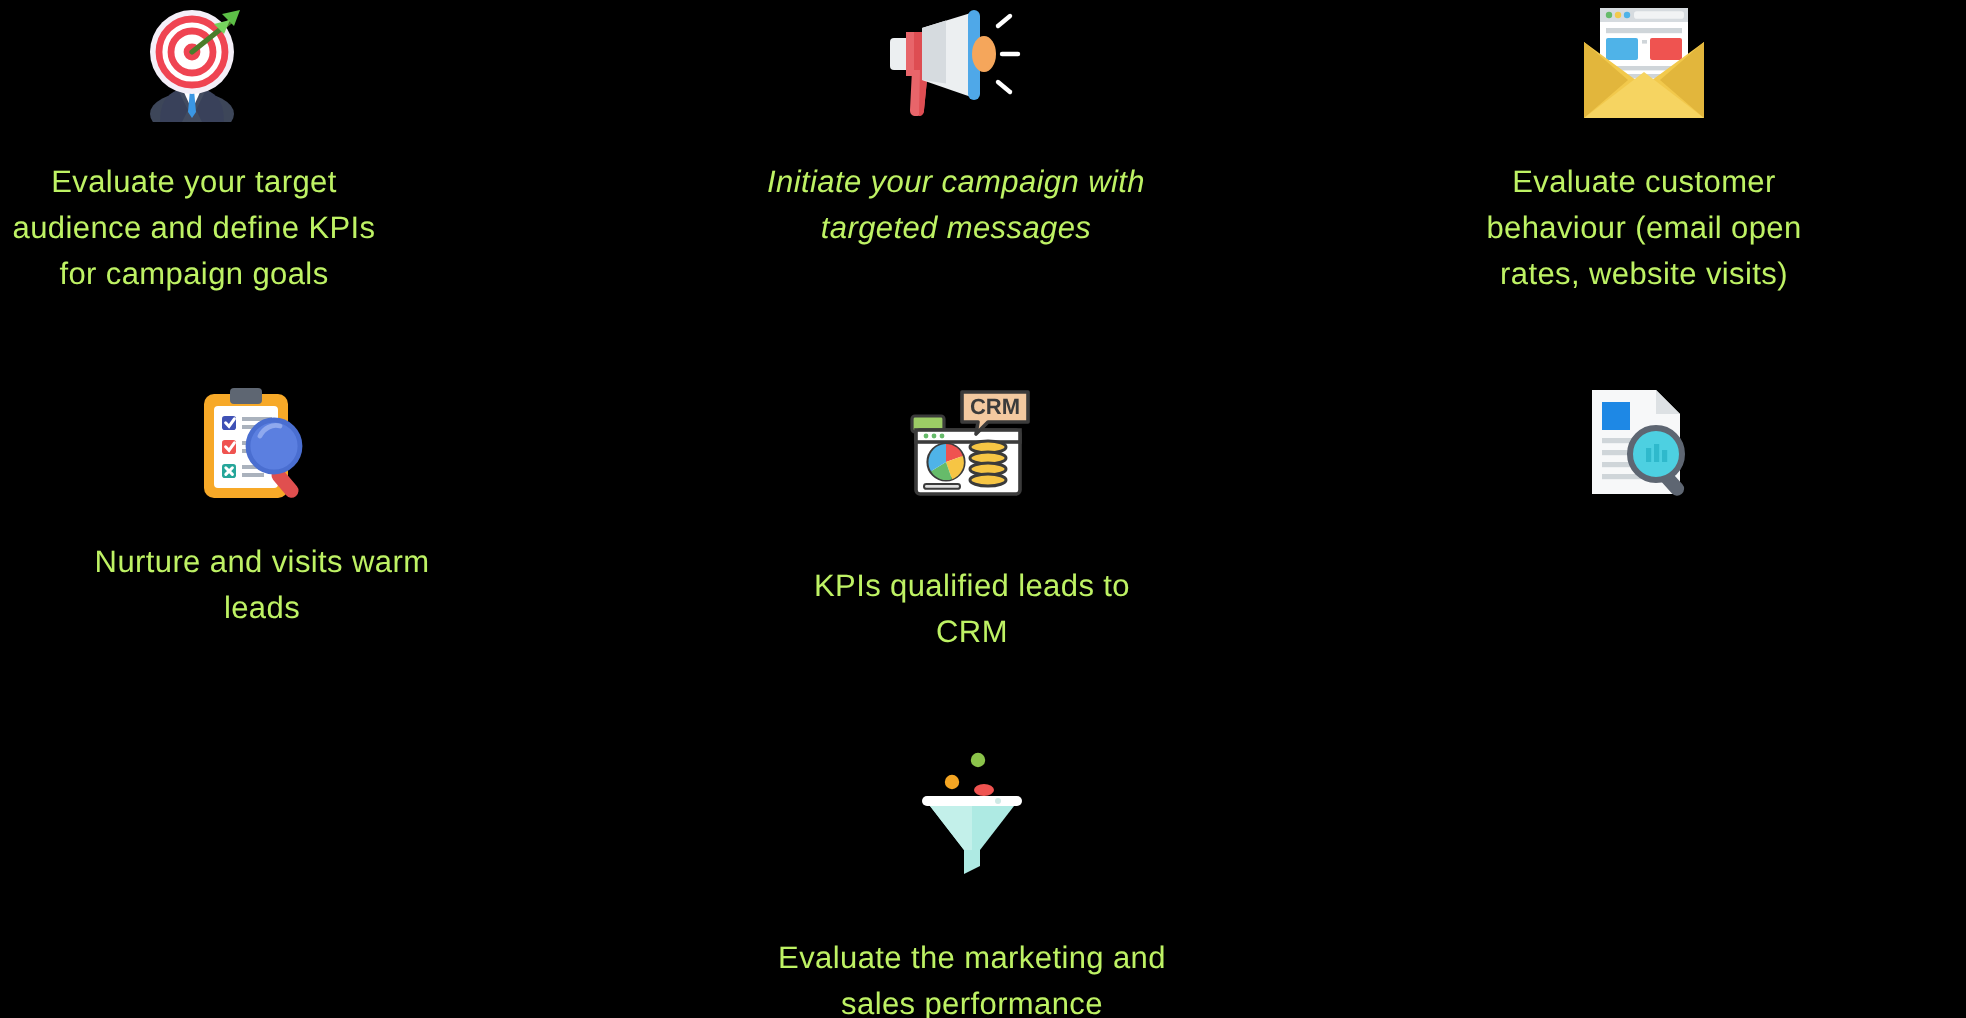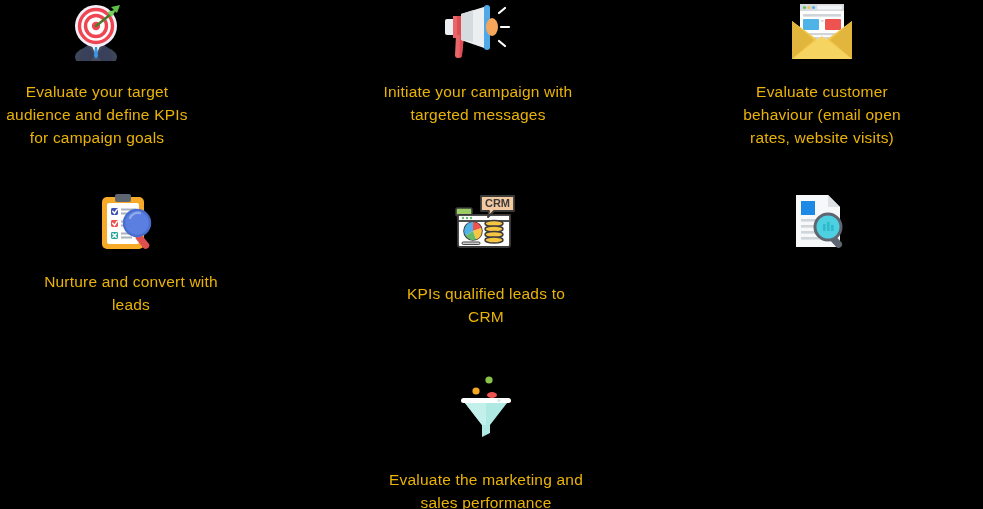--- a/index.html
+++ b/index.html
@@ -28,31 +28,31 @@
   .icon-wrap {
     width: 76px;
     height: 60px;
     display: flex;
     align-items: center;
     justify-content: center;
   }
   .caption {
     margin-top: 18px;
     text-align: center;
-    color: #eab308;
+    color: #bef264;
     font-size: 15.5px;
     line-height: 23px;
     letter-spacing: 0.2px;
     font-weight: 500;
     white-space: pre-line;
   }
 
   
   .c1 { left: 0px;   width: 190px; }
-  .c2 { left: 380px; width: 196px; }
+  .c2 { left: 380px; width: 196px; font-style: italic; }
   .c3 { left: 722px; width: 200px; }
   .cmid { left: 388px; width: 196px; gap: 12px; }
 
   .r1 { top: 2px; }
   .r2 { top: 192px; }
   .r3 { top: 378px; }
 
   .r1.c1 { left: 2px; }
   .r2.c1 { left: 36px; width: 190px; }
   .r2.c3 { left: 718px; width: 206px; }
@@ -152,21 +152,21 @@
         <rect x="13" y="39" width="7" height="7" rx="1.4" fill="#26a69a"></rect>
         <path d="M14.9 40.9 L18.2 44.2 M18.2 40.9 L14.9 44.2" stroke="#ffffff" stroke-width="1.5" stroke-linecap="round"></path>
         <rect x="23" y="39.5" width="15" height="2" fill="#aab2bd"></rect>
         <rect x="23" y="43.5" width="11" height="2" fill="#aab2bd"></rect>
         <rect x="41" y="40" width="7" height="17" rx="3.4" transform="rotate(-40 44.5 48.5)" fill="#e04f4f"></rect>
         <circle cx="39" cy="30" r="13" fill="#5b7fe0"></circle>
         <circle cx="39" cy="30" r="13" fill="none" stroke="#4a6ed0" stroke-width="2.4"></circle>
         <path d="M32 25 C34 21 38 19 42 20" stroke="#8fa9ee" stroke-width="2.4" fill="none" stroke-linecap="round"></path>
       </svg>
     </div>
-    <div class="caption">Nurture and convert with
+    <div class="caption">Nurture and visits warm
 leads</div>
   </div>
 
   <div class="cell r2 cmid">
     <div class="icon-wrap">
       <svg width="64" height="56" viewBox="0 0 64 56" aria-hidden="true">
         <rect x="2" y="14" width="16" height="8" rx="1.5" fill="#9ccc65" stroke="#3b3b3b" stroke-width="1.6"></rect>
         <rect x="4" y="21" width="52" height="32" rx="2" fill="#ffffff" stroke="#3b3b3b" stroke-width="1.8"></rect>
         <rect x="4" y="21" width="52" height="6" fill="#ffffff" stroke="#3b3b3b" stroke-width="1.8"></rect>
         <circle cx="9" cy="24" r="1.2" fill="#66bb6a"></circle>

